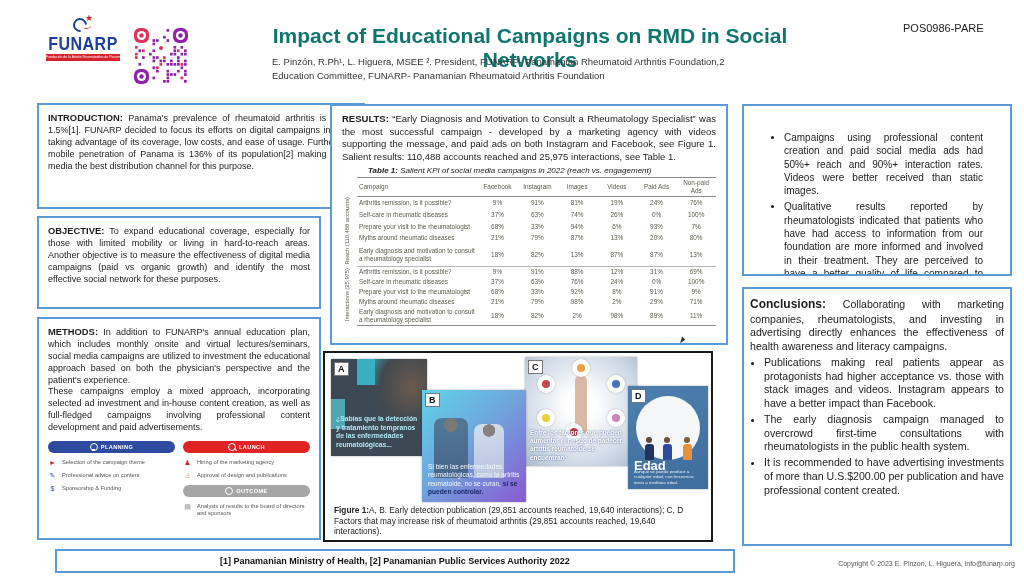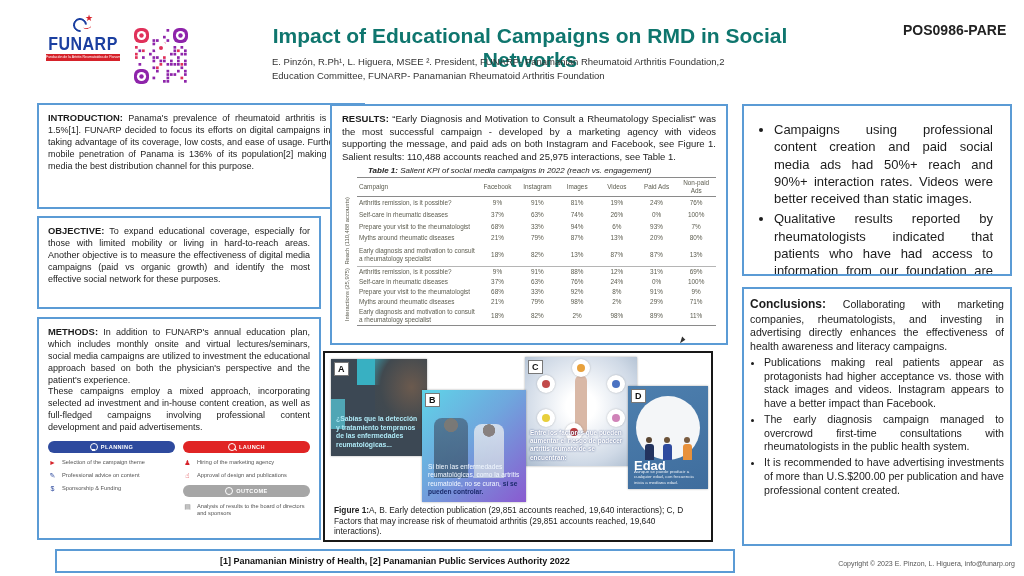--- a/index.html
+++ b/index.html
@@ -14,21 +14,21 @@
   .lstar{position:absolute;right:0;top:-2px;color:#d6222a;font-size:9px;line-height:1;}
   .lswoosh{position:absolute;right:2px;top:8px;width:8px;height:4px;border-bottom:1.6px solid #d6222a;border-radius:50%;transform:rotate(-12deg);}
   .ltext{font-weight:bold;color:#1b3fa0;font-size:16px;letter-spacing:.5px;transform:scaleY(1.15);text-align:center;margin-top:2px;}
   .lbar{margin-top:1px;background:#d6222a;color:#fff;height:7px;font-size:3.5px;line-height:7px;
     text-align:center;white-space:nowrap;overflow:hidden;}
   .qr{position:absolute;left:132px;top:26px;width:58px;height:60px;}
   .titleblock{position:absolute;left:225px;top:24px;width:610px;text-align:center;}
   .ptitle{font-size:21px;font-weight:bold;color:#0f766e;}
   .authors{position:absolute;left:272px;top:55px;width:560px;text-align:left;
     font-size:9.5px;line-height:1.5;color:#333;}
-  .poscode{position:absolute;left:903px;top:22px;font-size:14px;font-weight:bold;color:#222;text-align:right;}
+  .poscode{position:absolute;left:903px;top:22px;font-size:11px;font-weight:normal;color:#222;text-align:right;}
 
   
   .bluebox{position:absolute;border:2px solid #5b9bd5;background:#fff;box-sizing:border-box;
     padding:7px 9px;overflow:hidden;}
   .body-sm{font-size:9px;line-height:1.32;text-align:justify;}
   .body-sm b{font-size:9.4px;}
 
   
   .box-intro{left:37px;top:103px;width:328px;height:106px;}
   .box-objective{left:37px;top:216px;width:284px;height:93px;}
@@ -104,21 +104,21 @@
   .dperson{position:absolute;bottom:0;width:10px;}
   .dperson .h{width:6px;height:6px;border-radius:50%;margin:0 auto;}
   .dperson .b{width:9px;height:16px;margin:1px auto 0;border-radius:3px 3px 0 0;}
   .pan-d .dtitle{position:absolute;left:6px;bottom:16px;font-size:13px;font-weight:bold;color:#fff;}
   .pan-d .dtext{position:absolute;left:6px;bottom:4px;width:70px;font-size:4.4px;line-height:1.25;color:#e8eef5;}
   .figcap{position:absolute;left:9px;top:152px;width:370px;font-size:8.3px;line-height:1.28;color:#222;}
 
   
   .box-highlights{left:742px;top:104px;width:270px;height:172px;}
   .box-conclusions{left:742px;top:287px;width:270px;height:259px;padding:8px 6px;}
-  ul.blist{margin:8px;padding-left:13px;font-size:13px;line-height:1.33;text-align:justify;}
+  ul.blist{margin:18px;padding-left:13px;font-size:10px;line-height:1.33;text-align:justify;}
   ul.blist li{margin-bottom:3px;}
   .conc-p{font-size:10.6px;line-height:1.3;text-align:justify;}
   .conc-p b{font-size:12px;}
   ul.clist{margin:2px 0 0;padding-left:14px;font-size:10.6px;line-height:1.3;text-align:justify;}
   ul.clist li{margin-bottom:2px;}
 
   
   .refsbox{left:55px;top:549px;width:680px;height:24px;padding:0;display:flex;
     align-items:center;justify-content:center;font-size:9px;font-weight:bold;color:#111;}
   .copyright{position:absolute;left:800px;top:560px;width:215px;text-align:right;

